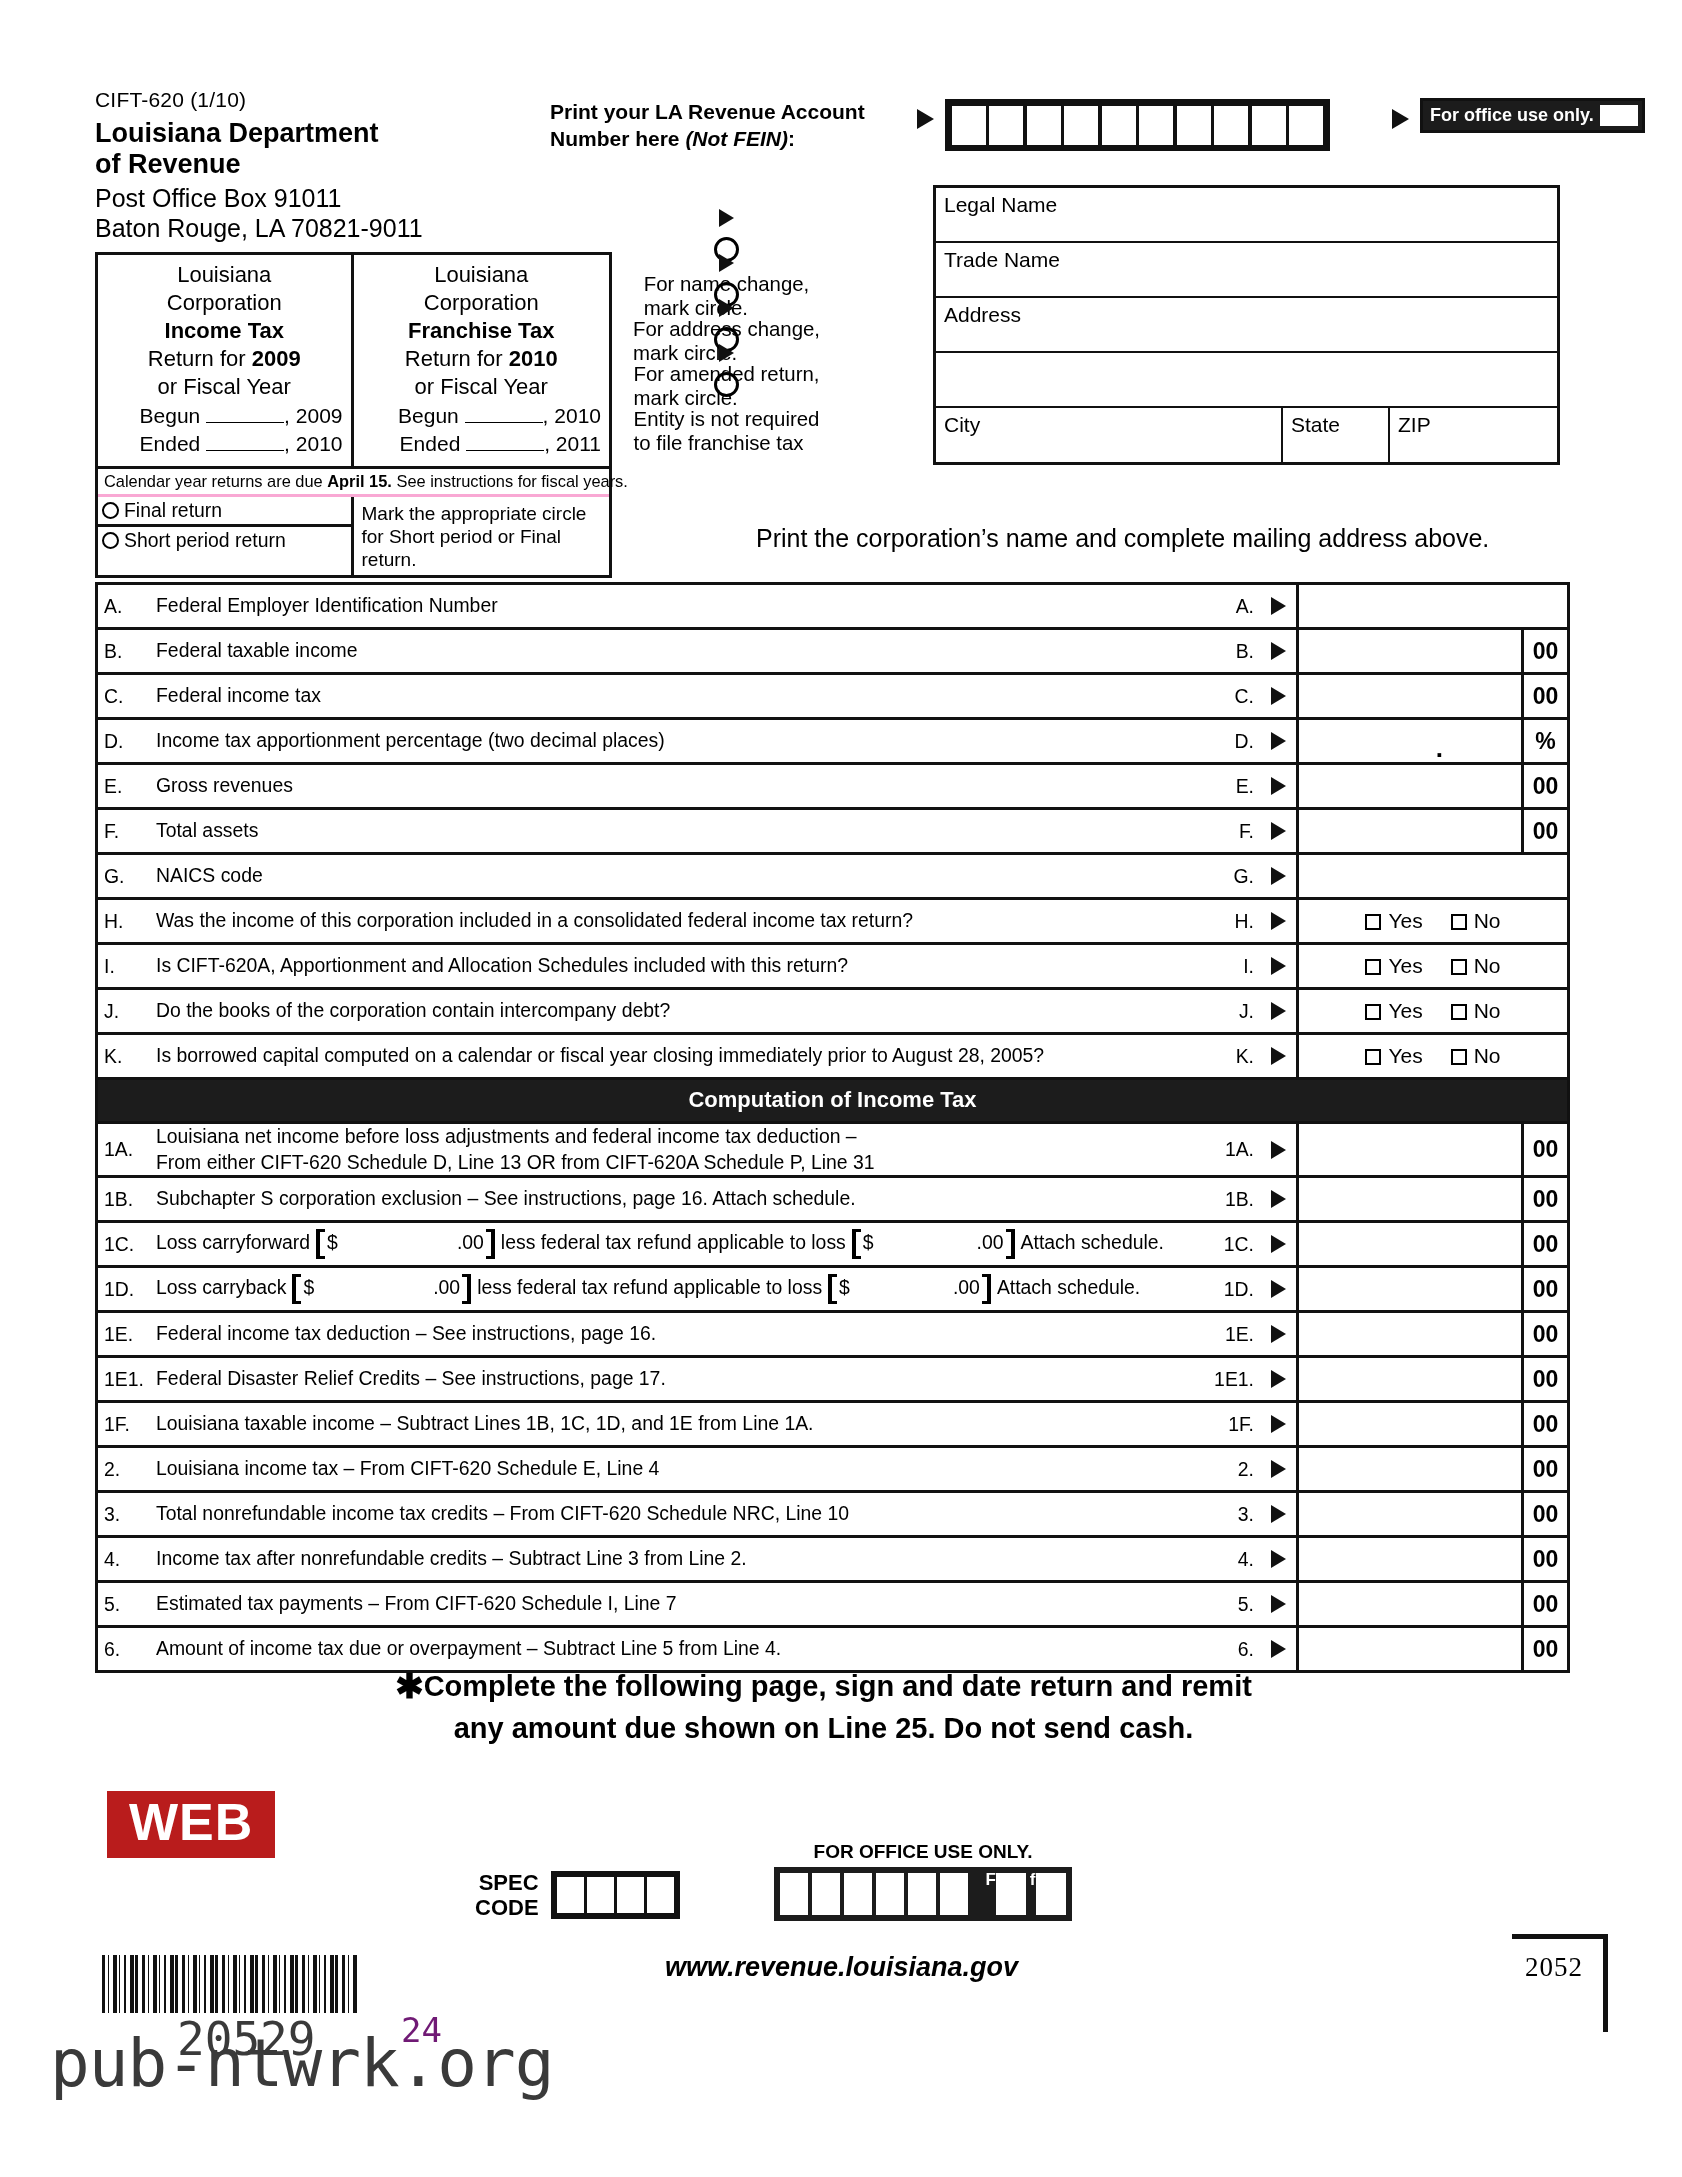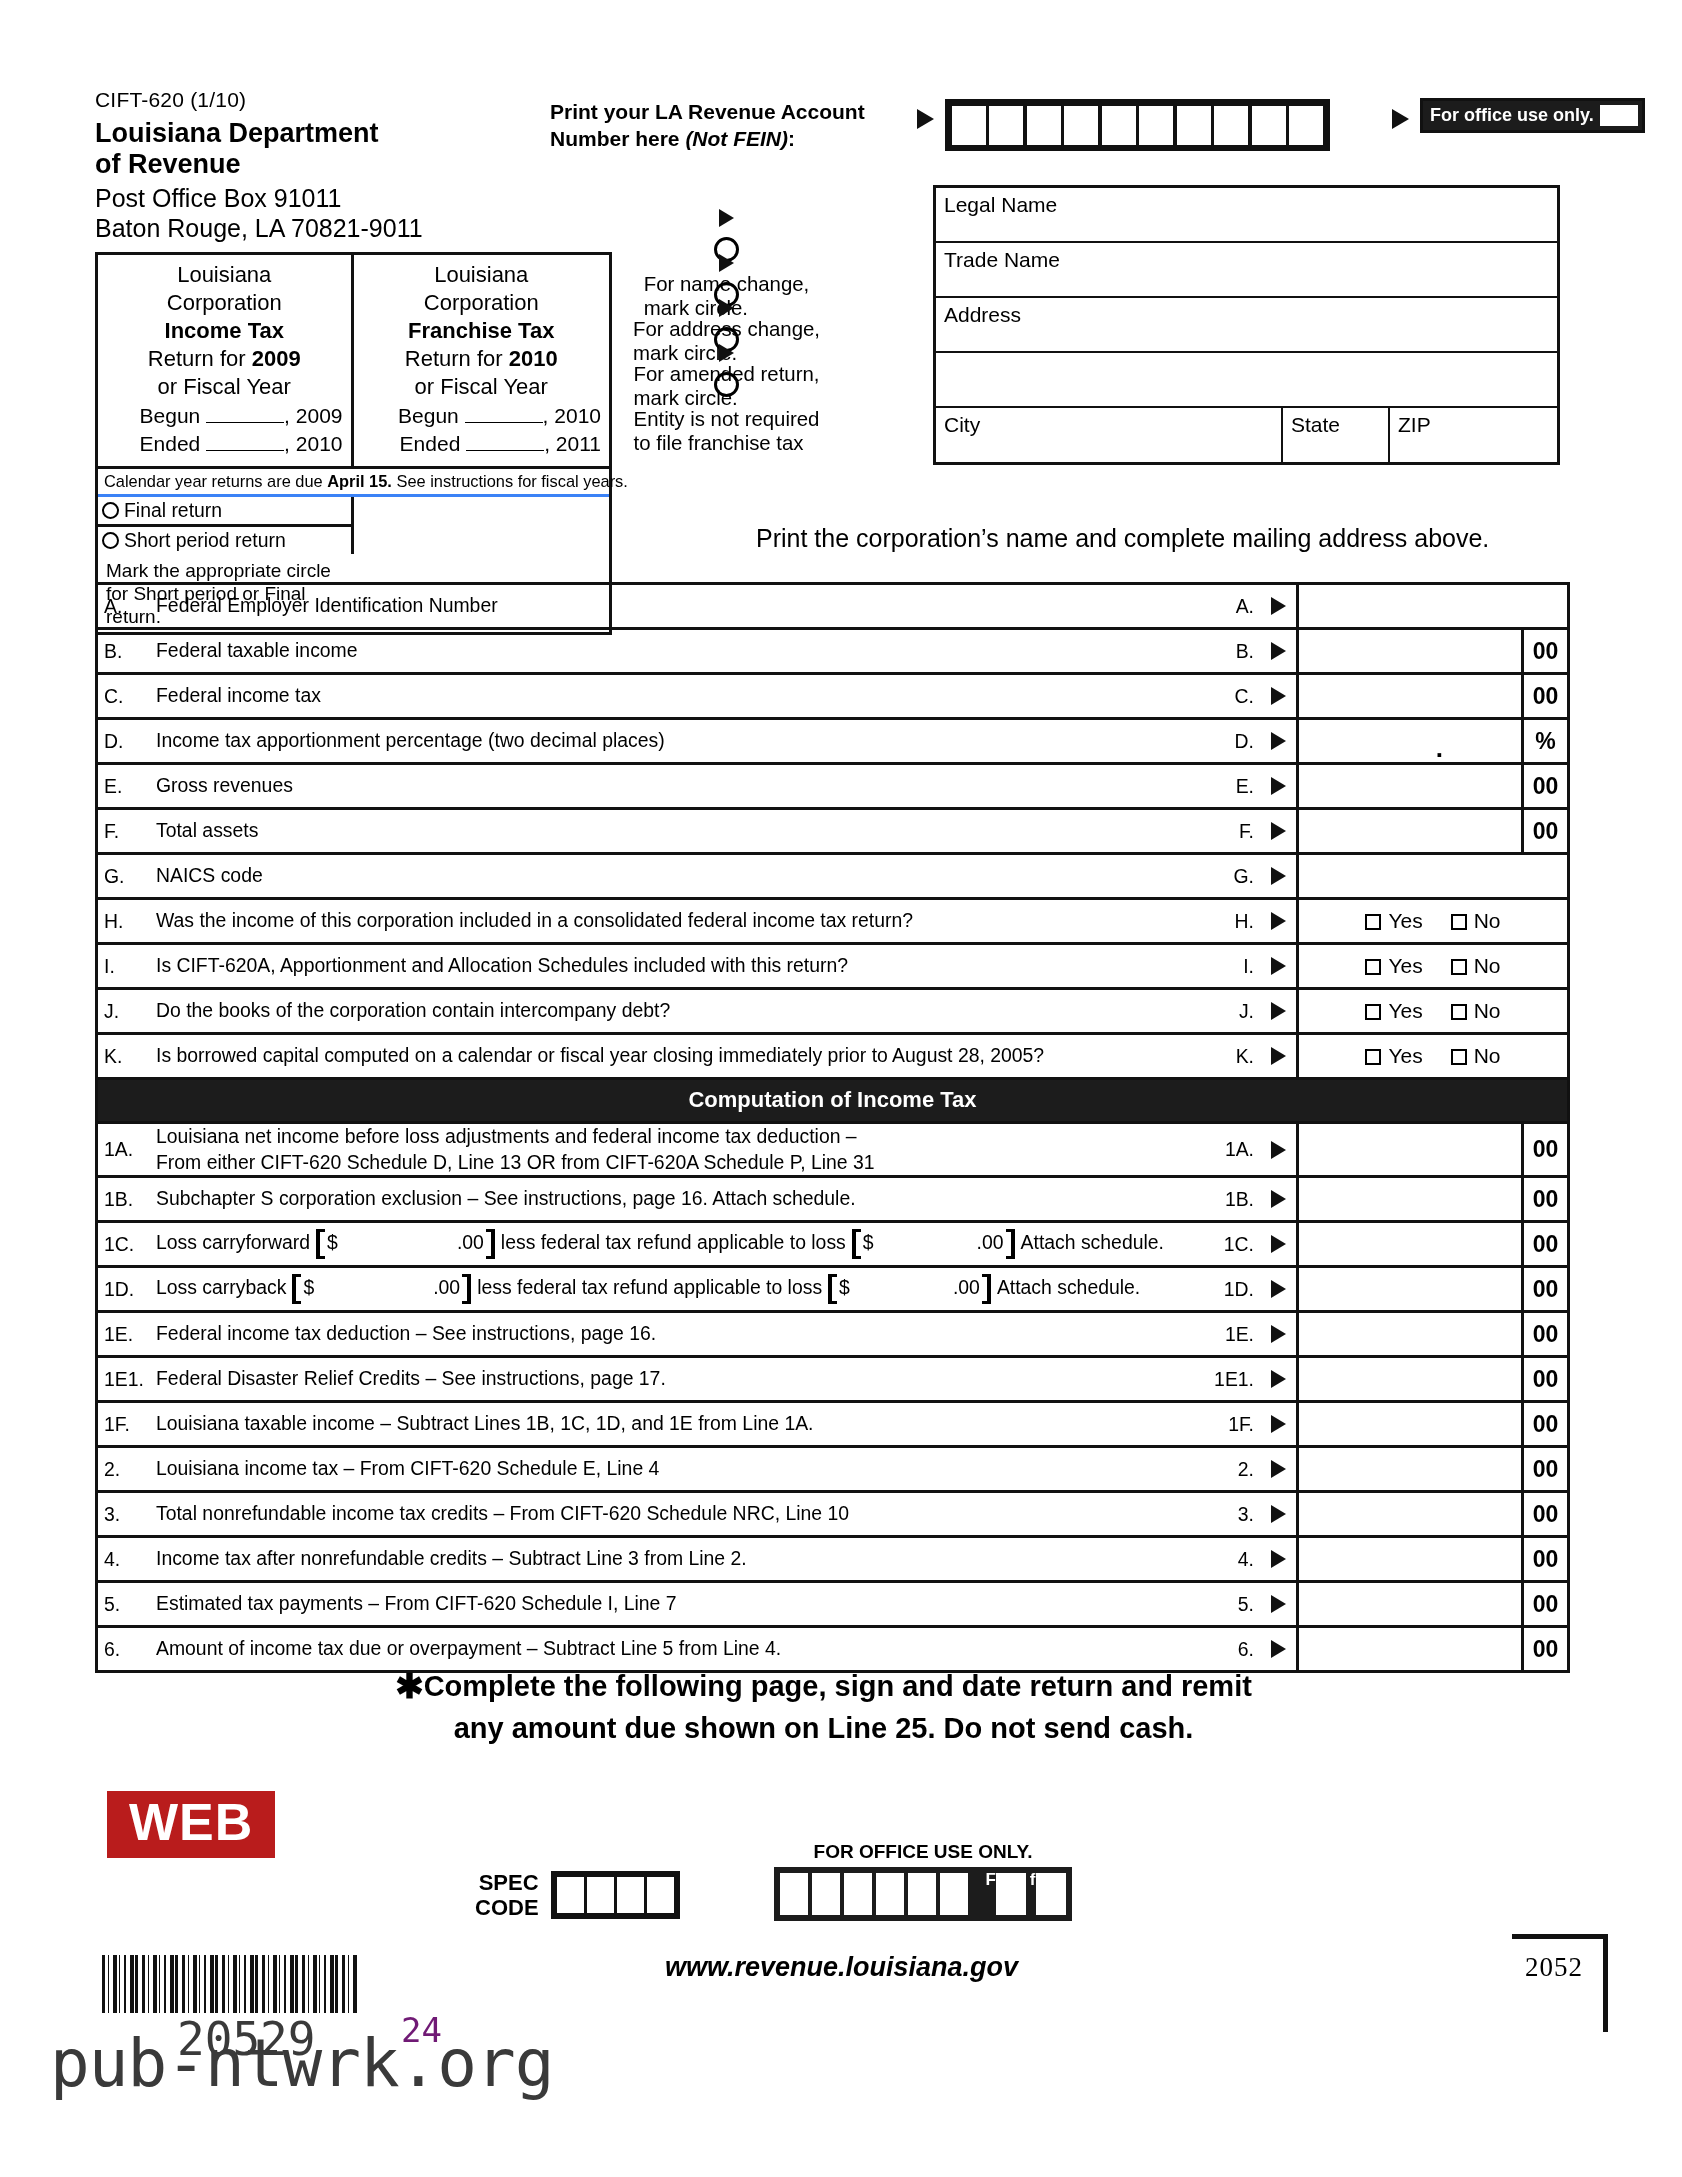--- a/index.html
+++ b/index.html
@@ -75,22 +75,21 @@
   .ul { display:inline-block; border-bottom:1.5px solid #000; width:78px; height:17px; }
   .due-note {
     border-top: 3px solid #111;
     font-size: 16.4px;
     padding: 3px 4px 3px 6px;
     white-space: nowrap;
   }
   .due-note b { font-weight: bold; }
   .finalrow {
     display: flex;
-    border-top: 3px solid #3b82f6;
-    flex-direction: column;
+    border-top: 3px solid #f9a8d4;
   }
   .finalcol-l {
     width: 50%;
     box-sizing: border-box;
     border-right: 3px solid #111;
     font-size: 19.4px;
   }
   .finalcol-l div {
     padding: 2px 4px 2px 4px;
     display: flex;

